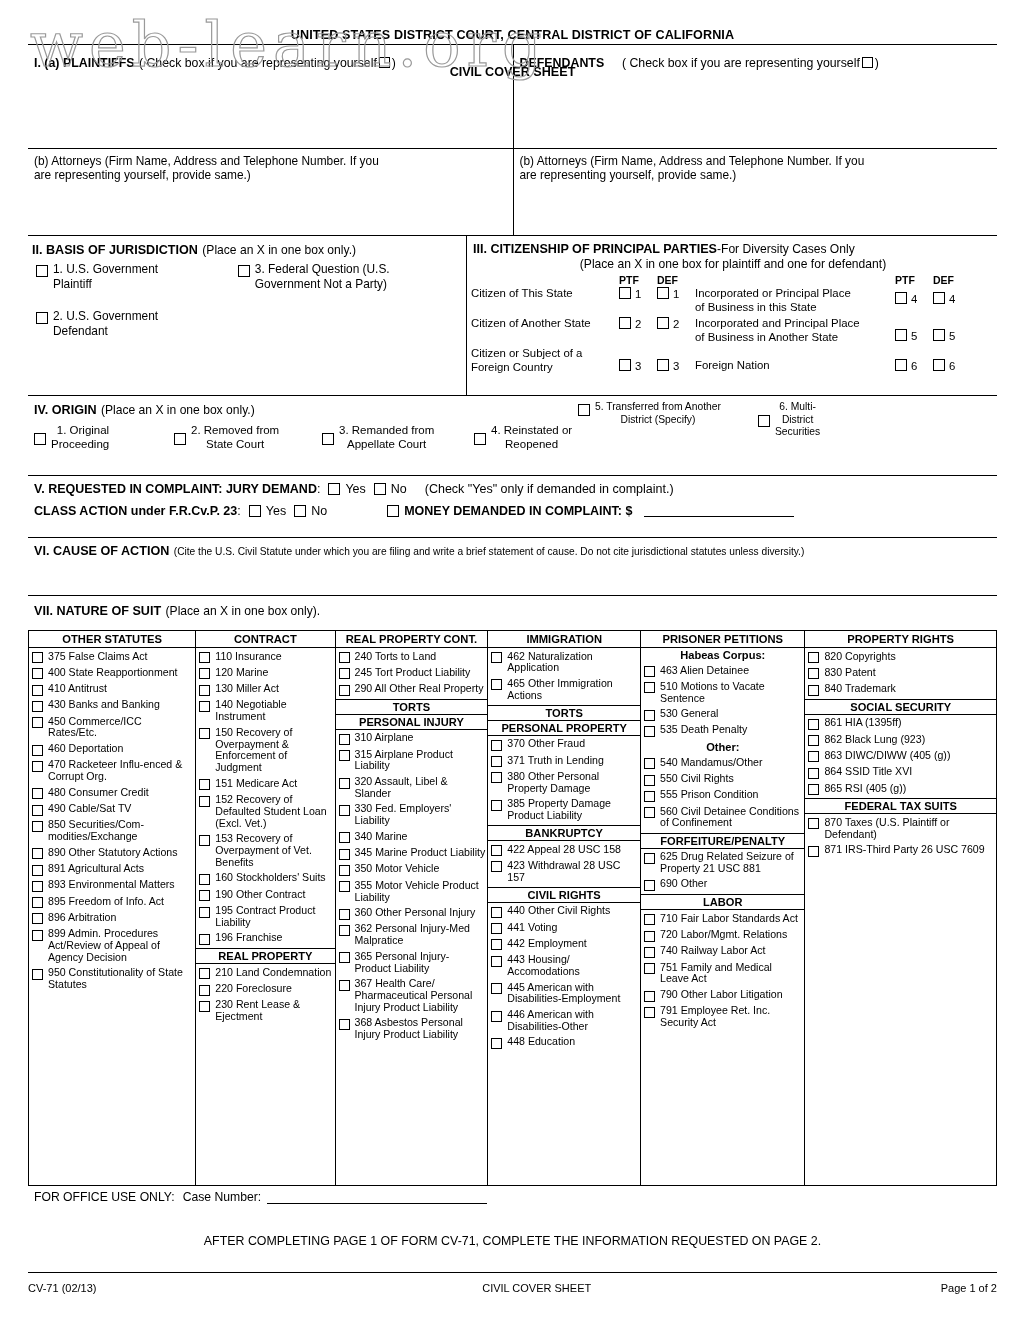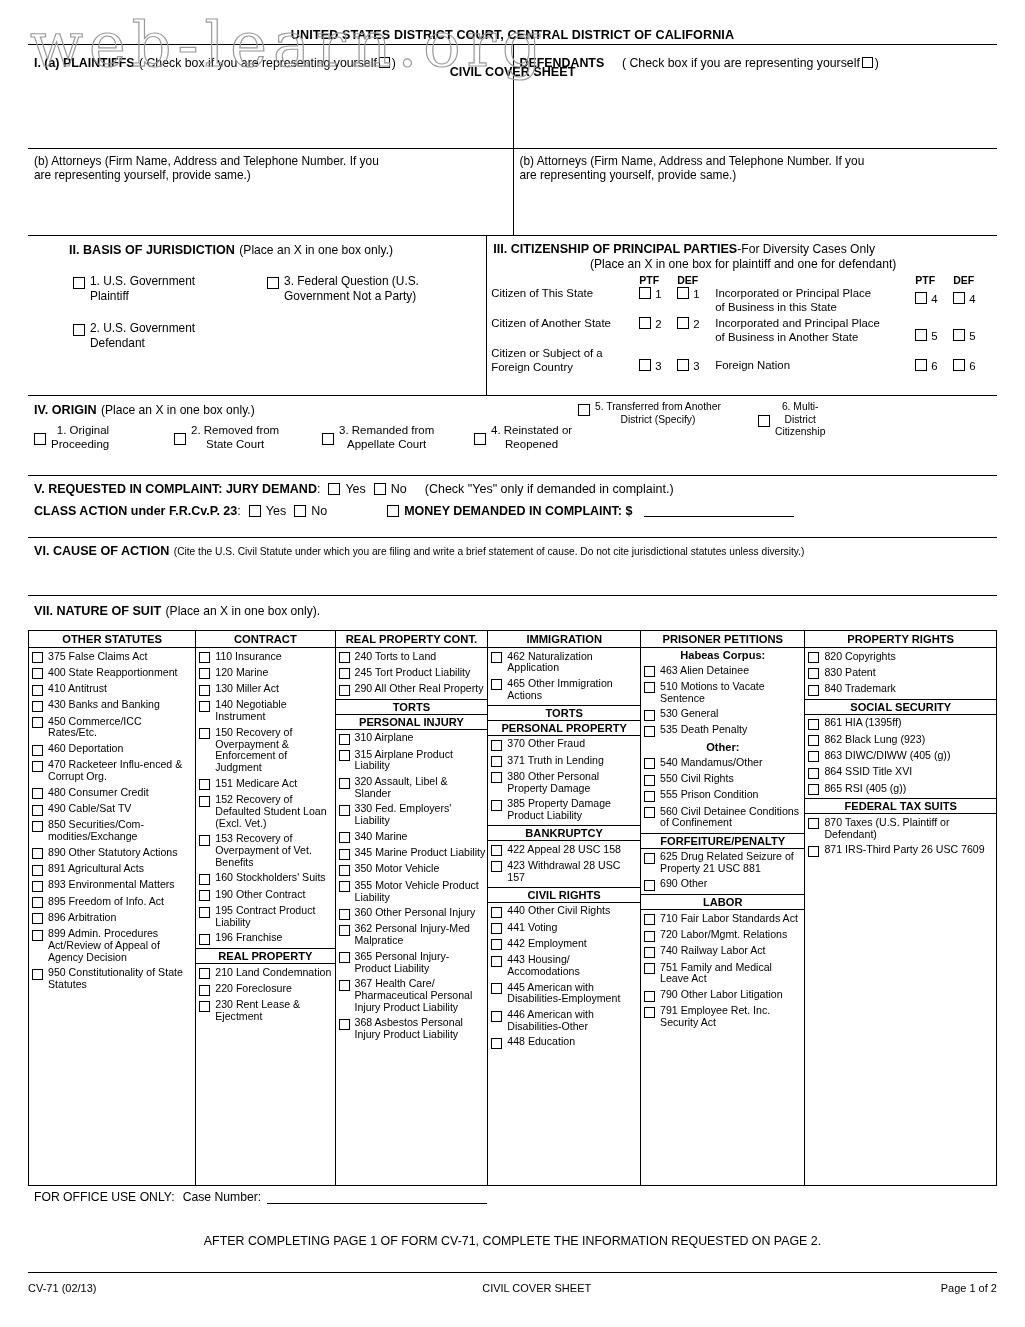--- a/index.html
+++ b/index.html
@@ -41,33 +41,33 @@
   .lbl-bold{ font-weight:bold; font-size:12.4px; }
   .lbl-norm{ font-size:12.3px; }
   .tinybox{
     display:inline-block; width:11px; height:11px;
     border:1.1px solid #000; vertical-align:-1px; margin:0 2px;
   }
   .atx{ font-size:11.9px; line-height:14px; }
 
   
   #sec23{ top:236px; height:160px; border-bottom:1.8px solid #000; }
-  #sec23 .halves{ display:flex; height:100%;margin-left:37px; }
+  #sec23 .halves{ display:flex; height:100%; }
   #sec23 .c2{ width:45.2%; position:relative; padding:4px 4px 0 4px;}
   #sec23 .c3{ width:54.8%; position:relative; border-left:1.8px solid #000; padding:3px 4px 0 6px;}
   .st-title{ font-weight:bold; font-size:12.6px; }
   .st-sub{ font-weight:normal; font-size:12.1px; }
   .cb{
     display:inline-block; width:12px; height:12px;
     border:1.2px solid #000; background:#fff;
     flex:0 0 12px;
   }
   .jopt{ display:flex; gap:5px; align-items:flex-start; font-size:11.9px; line-height:14.5px;}
   .jopt .cb{ margin-top:3px; }
-  .j-grid{ position:absolute; left:8px; top:38px; width:96%; }
+  .j-grid{ position:absolute; left:8px; top:26px; width:96%; }
   .j-line{ display:flex; margin-bottom:18px; }
   .j-c1{ width:48%; } .j-c2{ width:52%; }
 
   .cit-hdr{ font-weight:bold; font-size:10.5px;text-align:right; }
   .cit-tbl{ position:absolute; left:4px; top:38px; width:100%; font-size:11.4px; }
   .cit-row{ display:flex; align-items:flex-start; margin-bottom:3px;}
   .cit-nm{ width:148px; line-height:13.6px; }
   .cit-bx{ width:38px; text-align:left; }
   .cit-bx .cb{ vertical-align:-1px; }
   .cit-nm2{ width:200px; line-height:13.6px; }
@@ -262,21 +262,21 @@
         <span class="cb"></span>
         <span style="text-align:center;"><span>4. Reinstated or</span><br><span>Reopened</span></span>
       </div>
     </div>
     <div class="oopt" style="position:absolute; left:550px; top:5px; width:185px; font-size:10.3px; line-height:12.5px;">
       <span class="cb" style="margin-top:3px;"></span>
       <span style="text-align:center;"><span>5. Transferred from Another</span><br><span>District  (Specify)</span></span>
     </div>
     <div class="oopt" style="position:absolute; left:730px; top:5px; width:120px; font-size:10.3px; line-height:12.5px;">
       <span class="cb" style="margin-top:14px;"></span>
-      <span style="text-align:center;"><span>6. Multi-</span><br><span>District</span><br><span>Citizenship</span></span>
+      <span style="text-align:center;"><span>6. Multi-</span><br><span>District</span><br><span>Securities</span></span>
     </div>
   </div>
 
   <div class="frame" id="sec5">
     <div class="vline" style="margin-bottom:8px;">
       <span style="font-weight:bold;">V. REQUESTED IN COMPLAINT:  JURY DEMAND</span>
         <span style="font-weight:normal;">:</span>
       <span class="cb"></span>
         <span>Yes</span>
       <span class="cb"></span>

